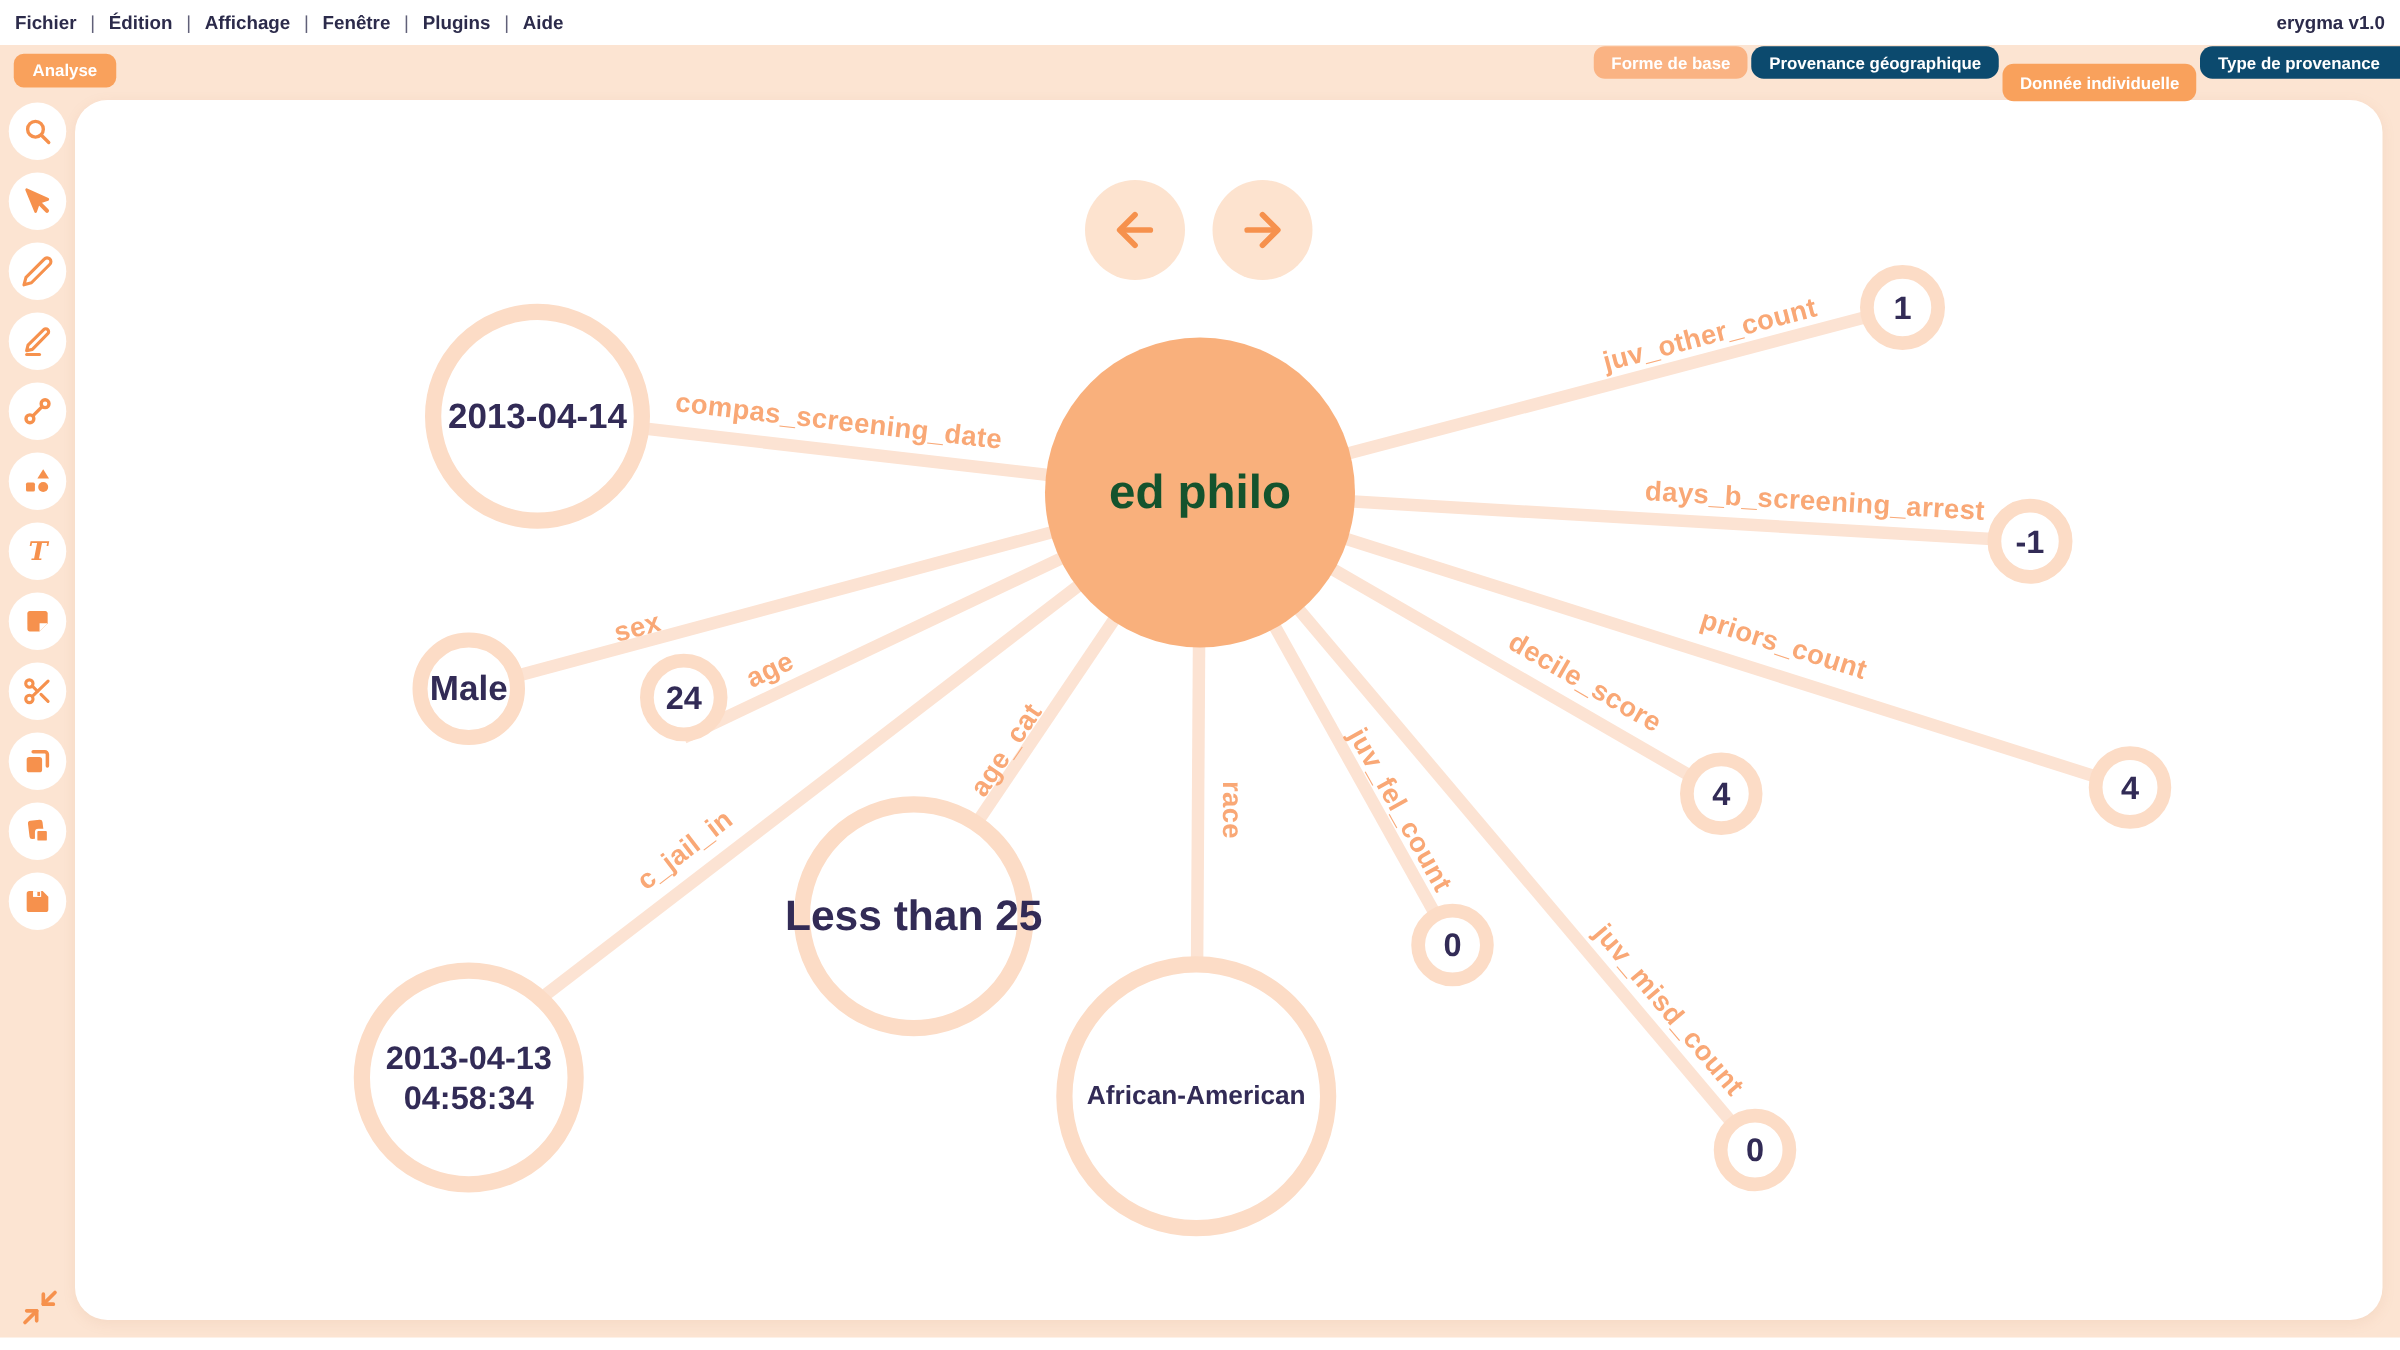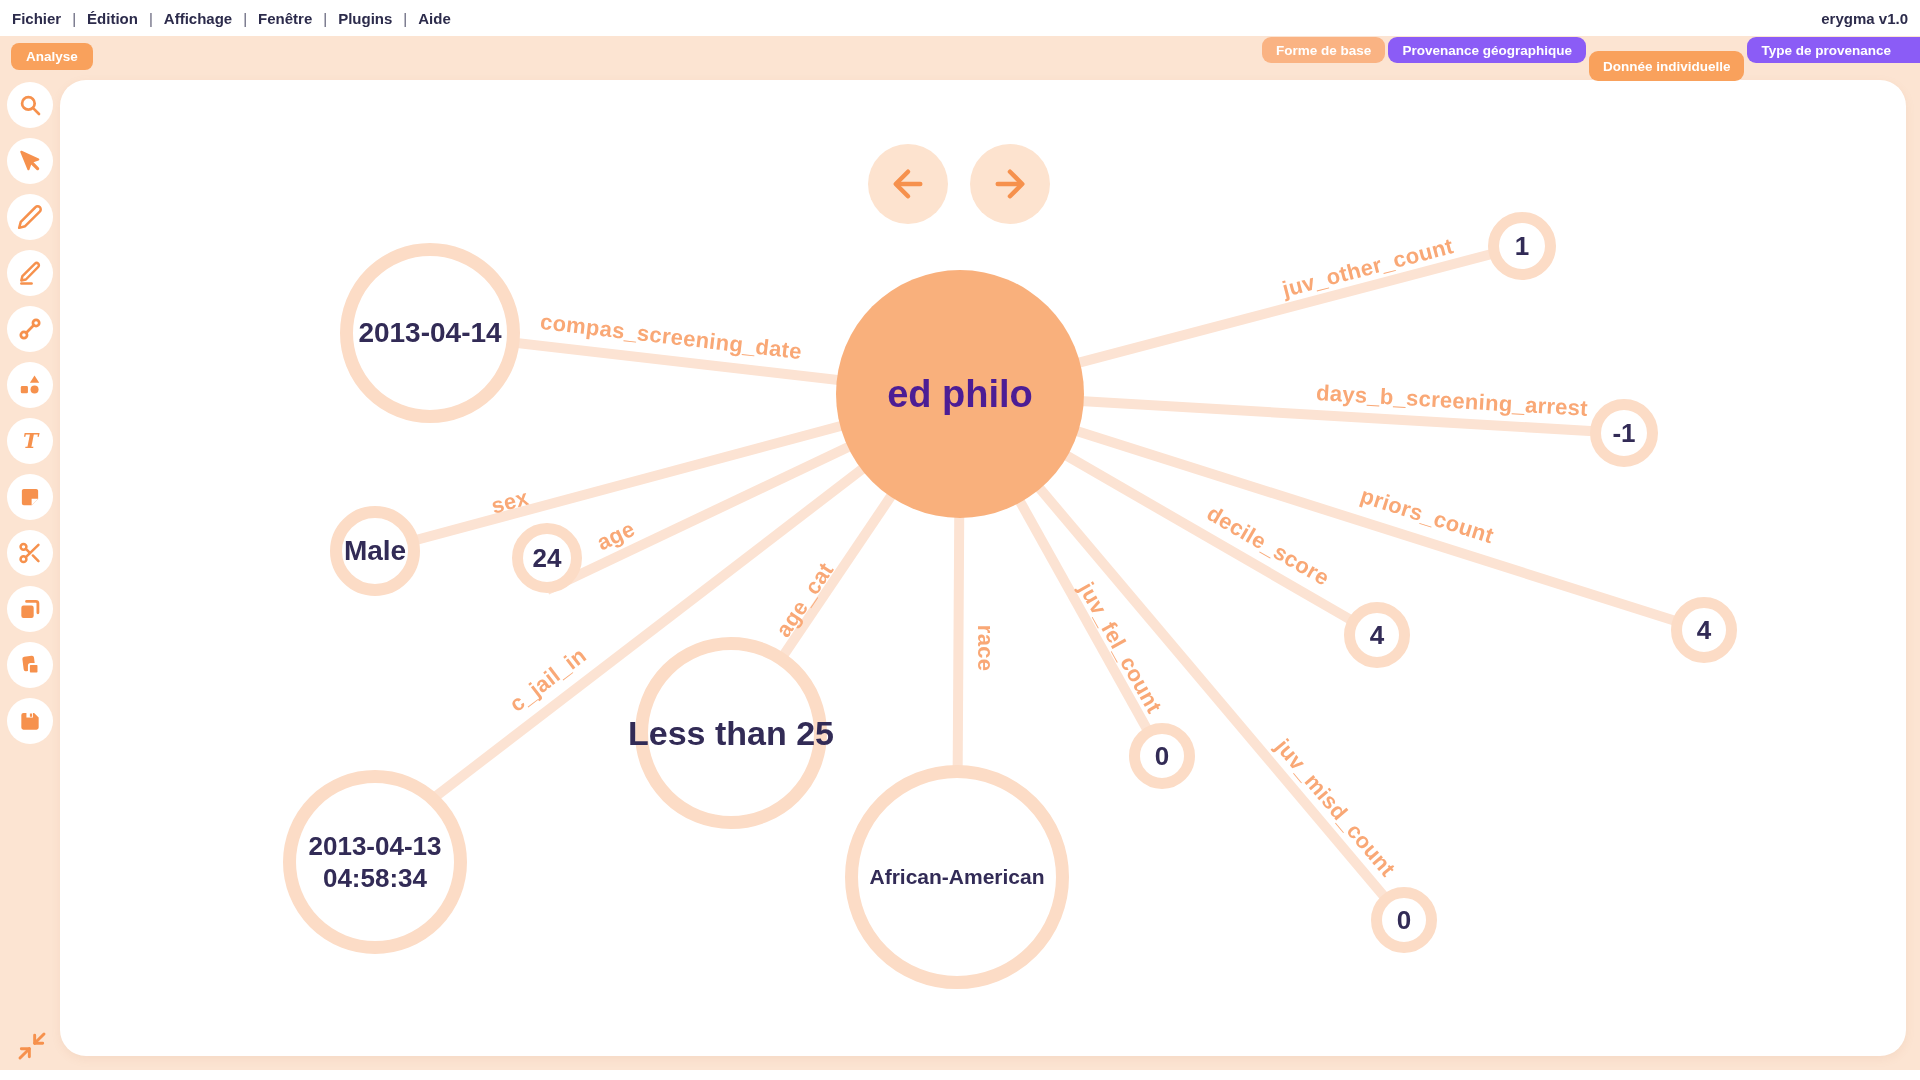--- a/index.html
+++ b/index.html
@@ -34,23 +34,23 @@
     background:#f9a15c; color:#fff; font-size:13.5px; font-weight:600;
     border-radius:8px; display:flex; align-items:center; z-index:6; cursor:pointer;
   }
   .tabs-right { position:absolute; right:0; top:35px; display:flex; gap:3px; align-items:flex-start; z-index:6; }
   .tab {
     height:26px; margin-top:2px; padding:0 14px; display:flex; align-items:center;
     color:#fff; font-size:13.5px; font-weight:600; border-radius:9px;
     white-space:nowrap; cursor:pointer;
   }
   .tab.shade-a { background:#fab383; }
-  .tab.shade-b { background:#8b5cf6; }
+  .tab.shade-b { background:#0c4a6e;border-radius:10px; }
   .tab.active { background:#f9a15c; height:30px; margin-top:16px; }
-  .tab.last { border-top-right-radius:0; border-bottom-right-radius:0; padding-right:29px; }
+  .tab.last { border-top-right-radius:0; border-bottom-right-radius:0; padding-right:16px; }
 
   
   .tool {
     position:absolute; left:7px; width:46px; height:46px; border-radius:50%;
     background:#fff; display:flex; align-items:center; justify-content:center;
     z-index:6; cursor:pointer;
   }
   .tool svg { display:block; }
 
   .collapse-btn { position:absolute; left:16px; top:1030px; width:32px; height:32px; z-index:6; cursor:pointer; }
@@ -76,21 +76,21 @@
     position:absolute; z-index:4; transform:translate(-50%,-50%);
     background:#fff; border:12px solid #fcdcc6; border-radius:50%;
     display:flex; align-items:center; justify-content:center; text-align:center;
     color:#322b56; font-weight:600; font-size:28px; white-space:nowrap; cursor:pointer;
   }
   .node.big   { border-width:13px; }
   .node.small { border-width:11px; font-size:26px; }
   .node.wrap  { white-space:normal; line-height:1.25; font-size:26px; }
   .node.tight { font-size:21px; }
   .center-node {
-    background:#f9b07c; border:none; color:#4c1d95; font-size:38px; font-weight:600; z-index:4;
+    background:#f9b07c; border:none; color:#14532d; font-size:38px; font-weight:600; z-index:4;
   }
 </style>
 </head>
 <body>
 
 <div class="menubar">
   <span class="menu-item">Fichier</span>
   <span class="sep">|</span>
   <span class="menu-item">Édition</span>
   <span class="sep">|</span>

